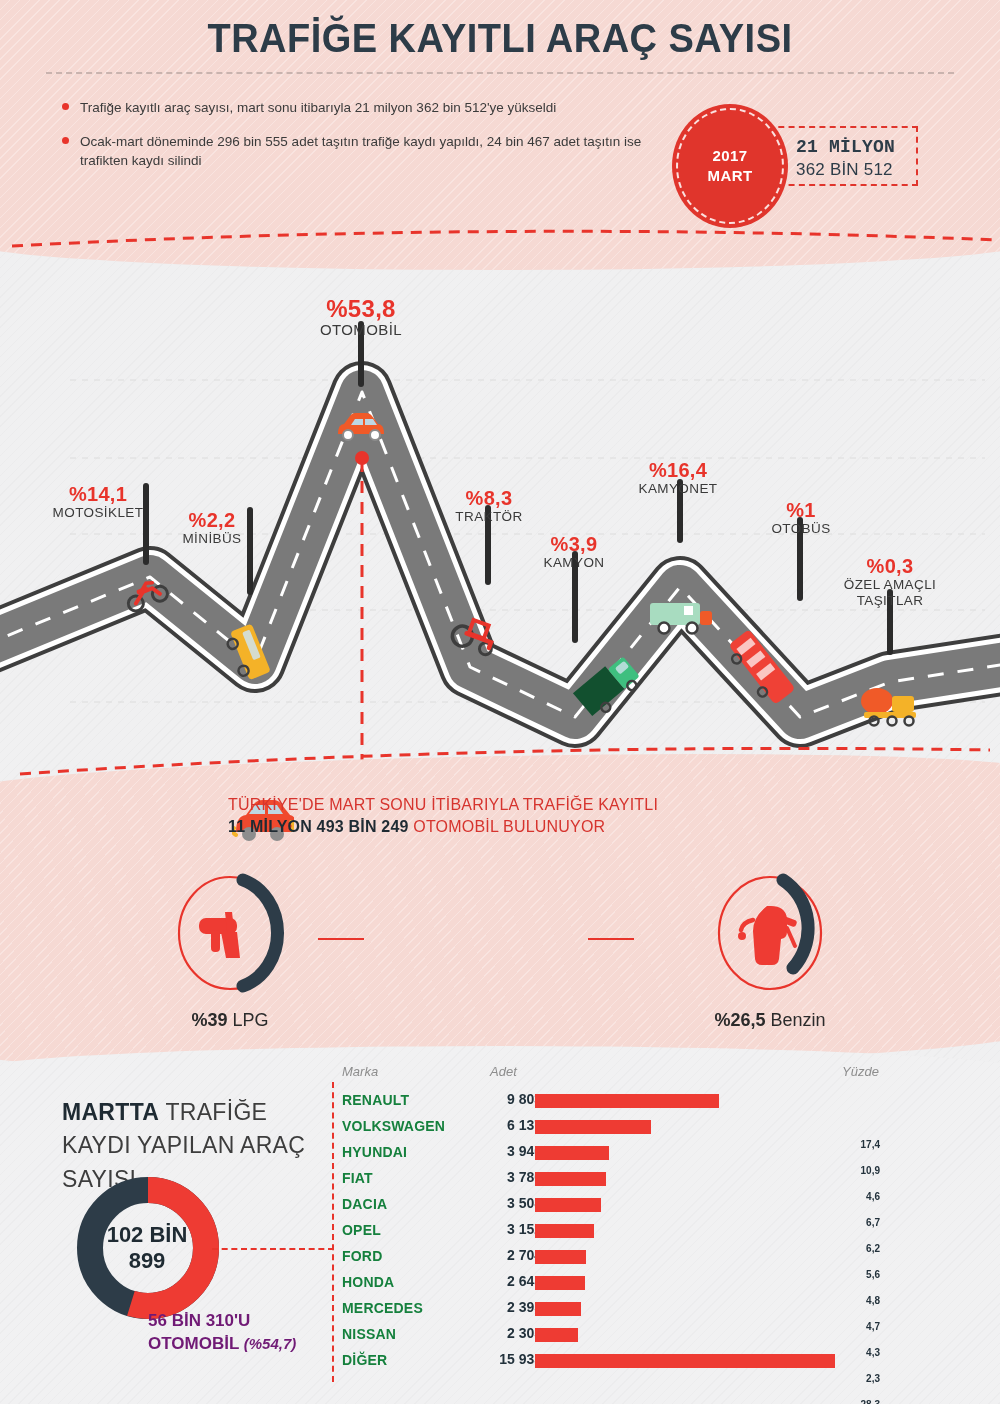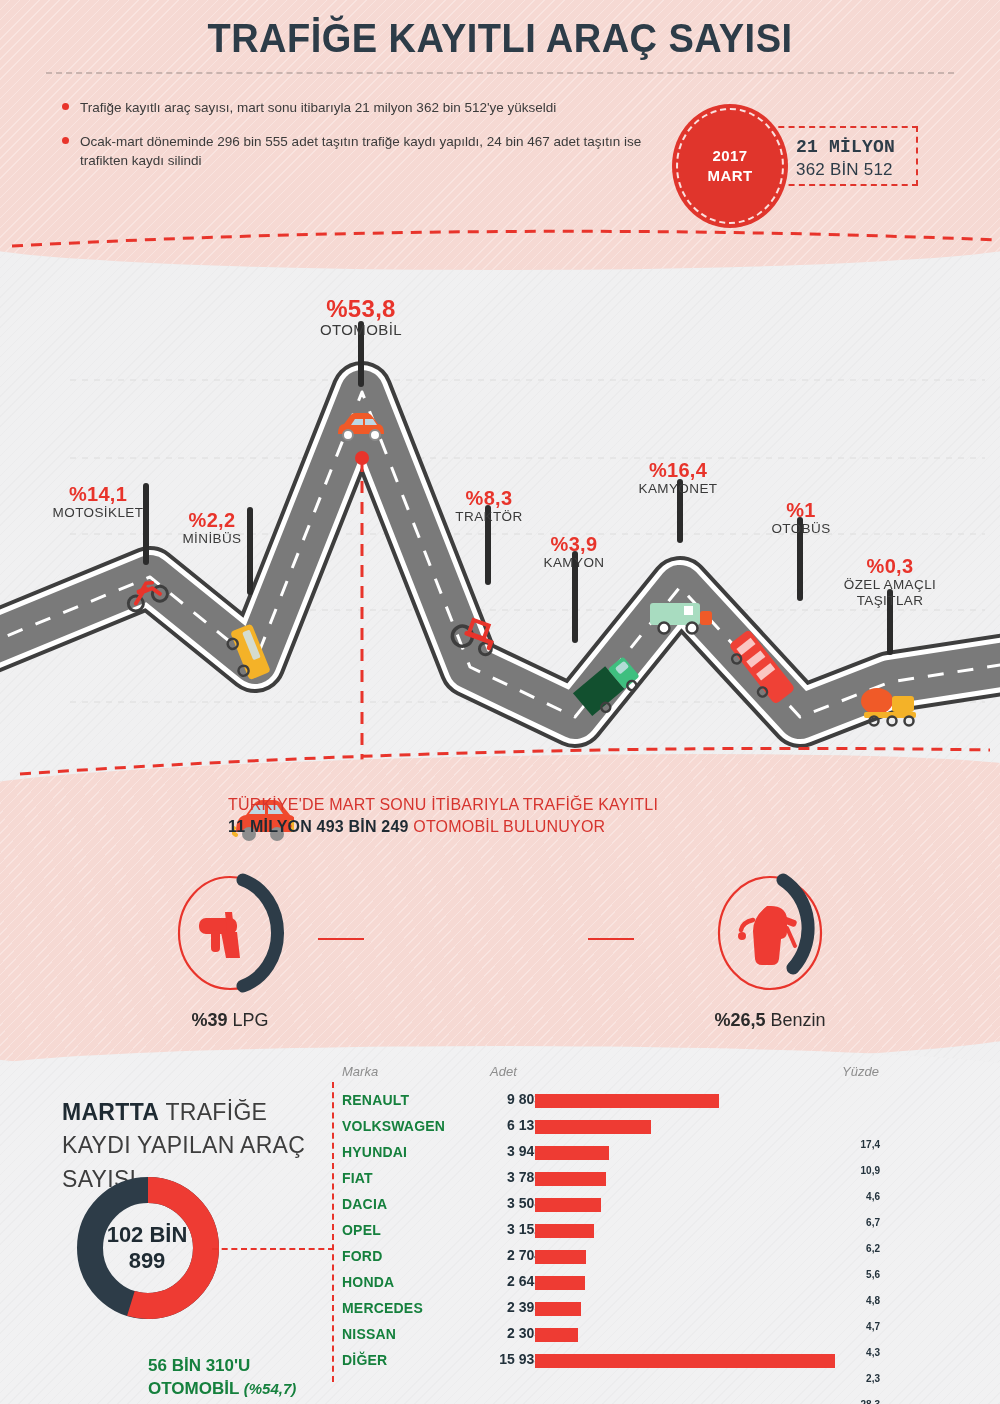--- a/index.html
+++ b/index.html
@@ -114,21 +114,21 @@
     font-size:10px;font-weight:bold;color:#23323c;margin-top:48px;}
   .tbl-vline{position:absolute;left:332px;top:1082px;width:0;height:300px;
     border-left:2px dashed #e8342b;}
   .tbl-hline{position:absolute;left:212px;top:1248px;width:122px;height:0;
     border-top:2px dashed #e8342b;}
 
   .mart-txt{position:absolute;left:62px;top:1096px;width:250px;
     font-size:23px;line-height:1.45;color:#3d3d3d;letter-spacing:.3px;}
   .mart-txt b{font-weight:bold;color:#1f2b33;}
   .donut-cap{position:absolute;left:148px;top:1310px;width:210px;text-align:left;
-    font-size:17px;font-weight:bold;color:#15803d;line-height:1.35;margin-top:45px;}
+    font-size:17px;font-weight:bold;color:#701a75;line-height:1.35;}
   .donut-cap i{font-weight:bold;font-style:italic;font-size:15px;}
   .donut-num{position:absolute;left:72px;top:1222px;width:150px;text-align:center;
     font-size:22px;font-weight:bold;color:#1f2b33;line-height:1.2;}
 </style>
 </head>
 <body>
 
 <div class="stage">
 
   <div class="bg-paper"></div>

